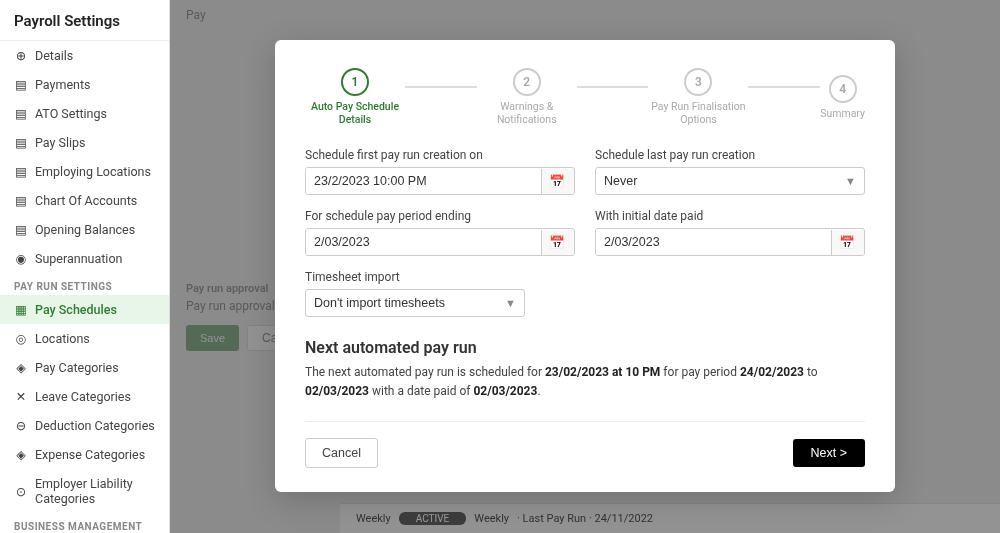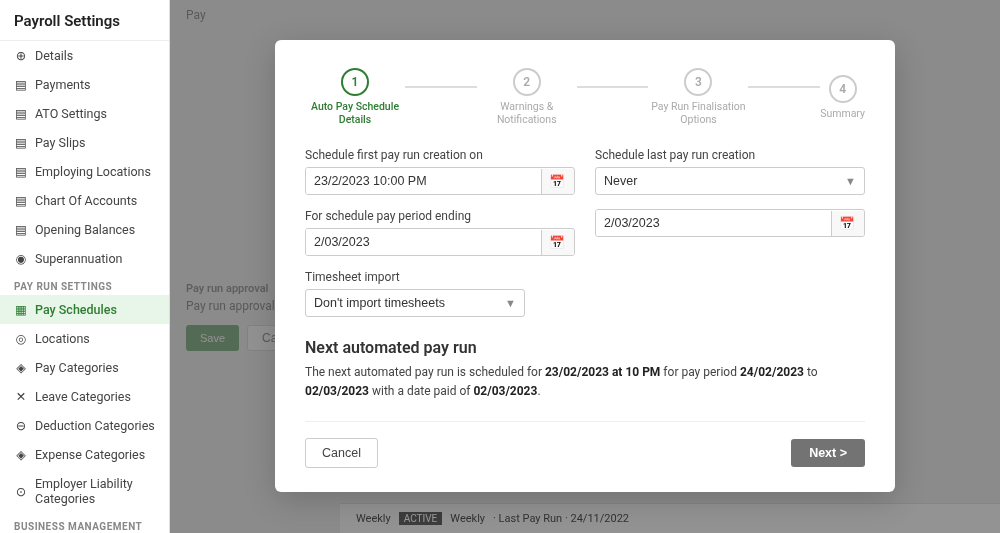--- a/index.html
+++ b/index.html
@@ -244,27 +244,27 @@
       padding: 7px 16px;
       border: 1px solid #ccc;
       background: #fff;
       border-radius: 3px;
       cursor: pointer;
       font-size: 12.5px;
       color: #444;
     }
     .btn-next {
       padding: 7px 18px;
-      background: #737373;
+      background: #000000;
       color: #fff;
       border: none;
       border-radius: 3px;
       cursor: pointer;
       font-size: 12.5px;
-      font-weight: 700;
+      font-weight: 400;
       display: flex;
       align-items: center;
       gap: 4px;
     }
 
     
     .bg-content {
       padding: 8px 16px;
       opacity: 0.5;
     }
@@ -319,22 +319,22 @@
       padding: 8px 16px;
       border-top: 1px solid #ddd;
       background: #f5f5f5;
       font-size: 11px;
       color: #555;
     }
     .bg-badge-weekly {
       background: #666;
       color: #fff;
       font-size: 10px;
-      border-radius: 0;
-      padding: 1px 5px;
+      border-radius: 6px;
+      padding: 1px 17px;
     }
   </style>
 </head>
 <body>
 
 <div class="app-container">
 
   <div class="sidebar">
     <div class="sidebar-title">
       <span>Payroll Settings</span>
@@ -493,20 +493,21 @@
 
         <div class="form-row">
           <div class="form-group">
             <label class="form-label">For schedule pay period ending</label>
             <div class="input-with-icon">
               <input type="text" value="2/03/2023" style="">
               <span class="input-icon-btn">📅</span>
             </div>
           </div>
           <div class="form-group">
+            <label class="form-label">With initial date paid</label>
             <div class="input-with-icon">
               <input type="text" value="2/03/2023" style="">
               <span class="input-icon-btn">📅</span>
             </div>
           </div>
         </div>
 
         <div class="form-row">
           <div class="form-group">
             <label class="form-label">Timesheet import</label>

